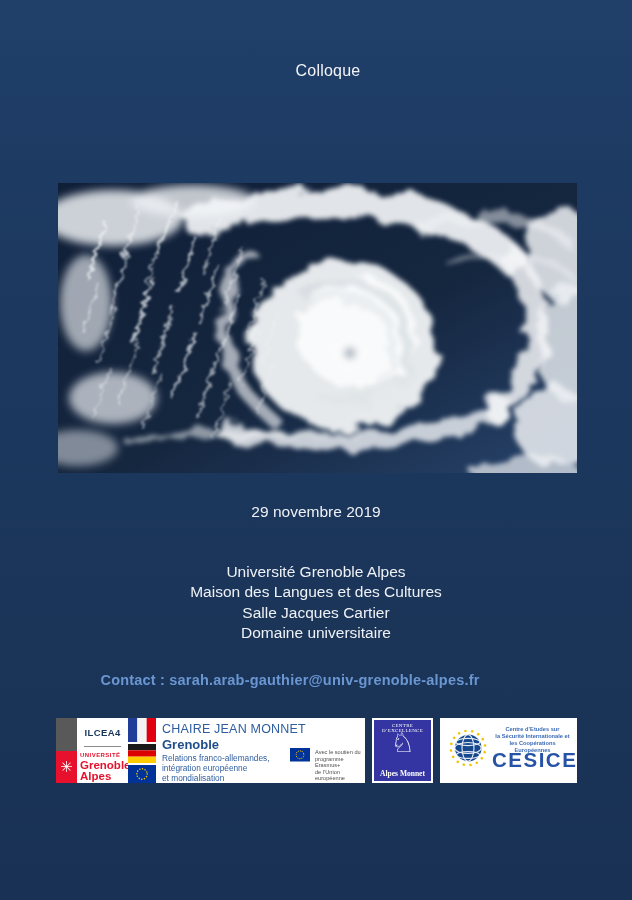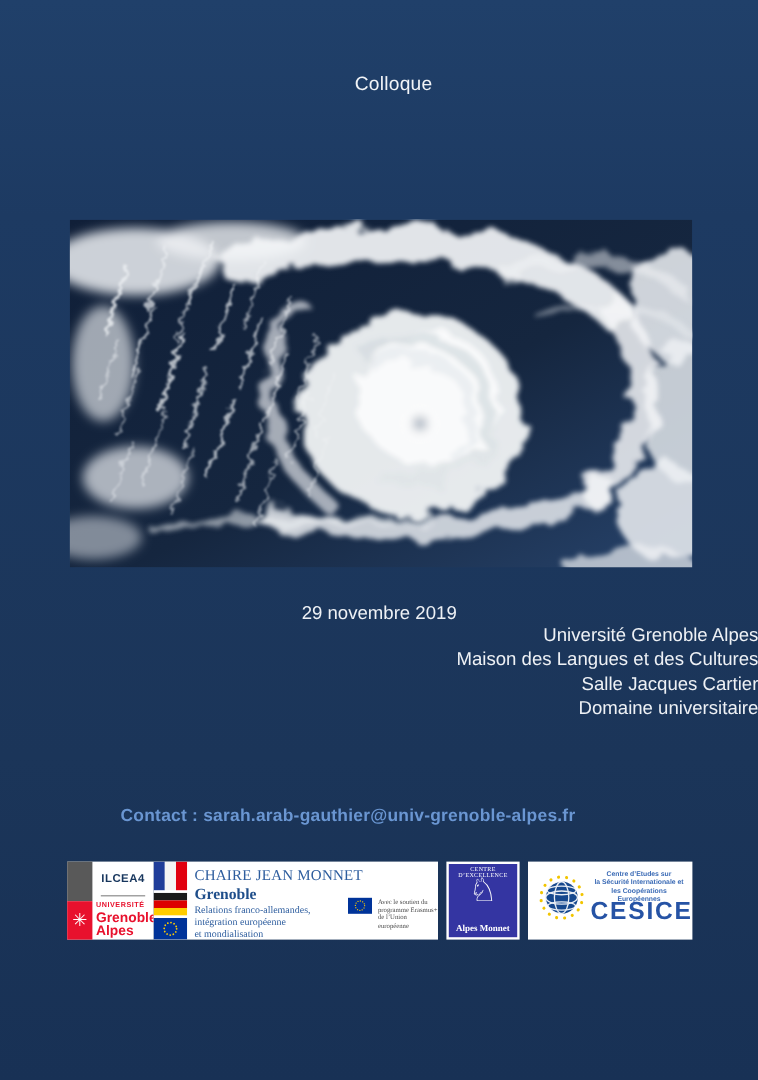--- a/index.html
+++ b/index.html
@@ -18,21 +18,21 @@
   }
   .photo{
     position:absolute;left:58px;top:183px;width:519px;height:290px;overflow:hidden;
   }
   .photo svg{display:block;width:519px;height:290px;}
   .date-line{
     position:absolute;top:503px;left:0;width:632px;text-align:center;
     color:#eef1f5;font-size:15.5px;
   }
   .venue{
-    position:absolute;top:520px;left:0;width:632px;text-align:right;
+    position:absolute;top:562px;left:0;width:632px;text-align:center;
     color:#eef1f5;font-size:15.5px;line-height:20.3px;
   }
   .contact{
     position:absolute;top:672px;left:0;width:580px;text-align:center;
     color:#6a96d2;font-size:14.5px;font-weight:bold;letter-spacing:.2px;
   }
   
   .strip{position:absolute;left:56px;top:718px;width:521px;height:65px;}
   .blk{position:absolute;top:0;height:65px;background:#ffffff;}
   
@@ -41,21 +41,21 @@
   .ilcea-red{position:absolute;left:0;top:33px;width:21px;height:32px;background:#e8112d;
              display:flex;align-items:center;justify-content:center;color:#fff;font-size:15px;}
   .ilcea-name{position:absolute;left:21px;top:9px;width:51px;text-align:center;
               color:#17365d;font-weight:bold;font-size:9.5px;letter-spacing:.4px;}
   .ilcea-rule{position:absolute;left:28px;top:28px;width:37px;height:1px;background:#8c8c8c;}
   .uga-u{position:absolute;left:24px;top:34px;width:48px;color:#e8112d;font-size:6px;
          font-weight:bold;letter-spacing:.45px;}
   .uga-g{position:absolute;left:24px;top:41px;width:48px;color:#e8112d;font-size:11.5px;font-weight:bold;}
   .uga-a{position:absolute;left:24px;top:52px;width:48px;color:#e8112d;font-size:11.5px;font-weight:bold;}
   
-  .b-chaire{left:72px;width:237px;font-family:Liberation Serif, serif;}
+  .b-chaire{left:72px;width:237px;}
   .flag{position:absolute;left:0;width:28px;display:block;}
   .fr{top:0;height:24px;}
   .de{top:26px;height:19px;}
   .eu{top:47px;height:18px;}
   .chaire-t1{position:absolute;left:34px;top:4px;color:#2d5d9e;font-size:12.5px;letter-spacing:.2px;}
   .chaire-t2{position:absolute;left:34px;top:19px;color:#1f4e8a;font-size:13px;font-weight:bold;}
   .chaire-d{position:absolute;left:34px;top:36px;color:#2d5d9e;font-size:8.3px;line-height:9.8px;}
   .eras-flag{position:absolute;left:162px;top:30px;width:20px;height:13.5px;}
   .eras-txt{position:absolute;left:187px;top:31px;color:#4d4d4d;font-size:5.6px;line-height:6.6px;}
   

